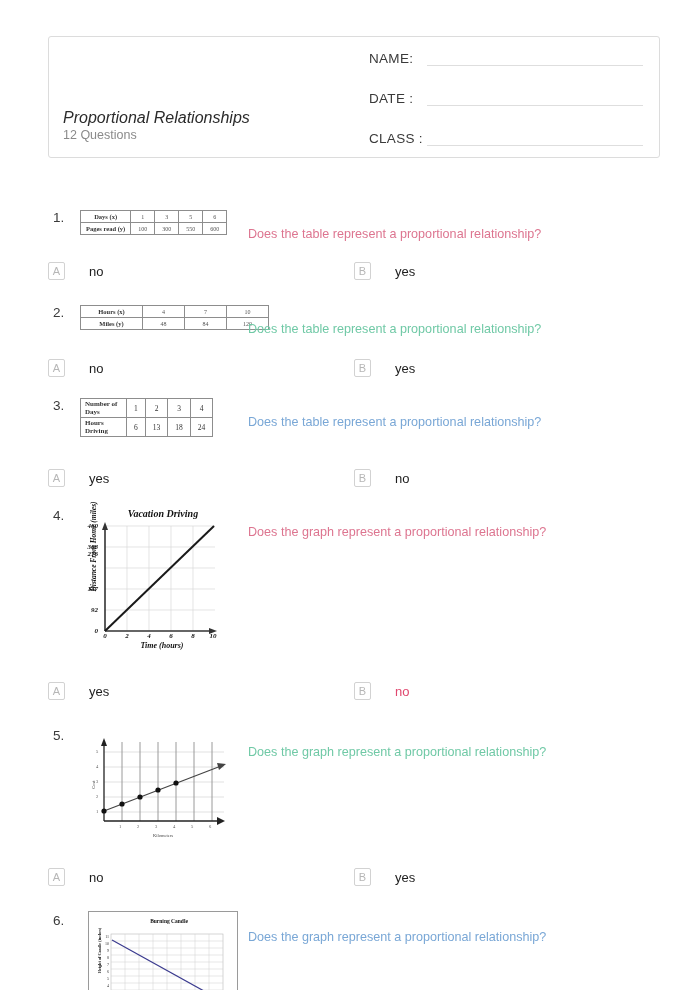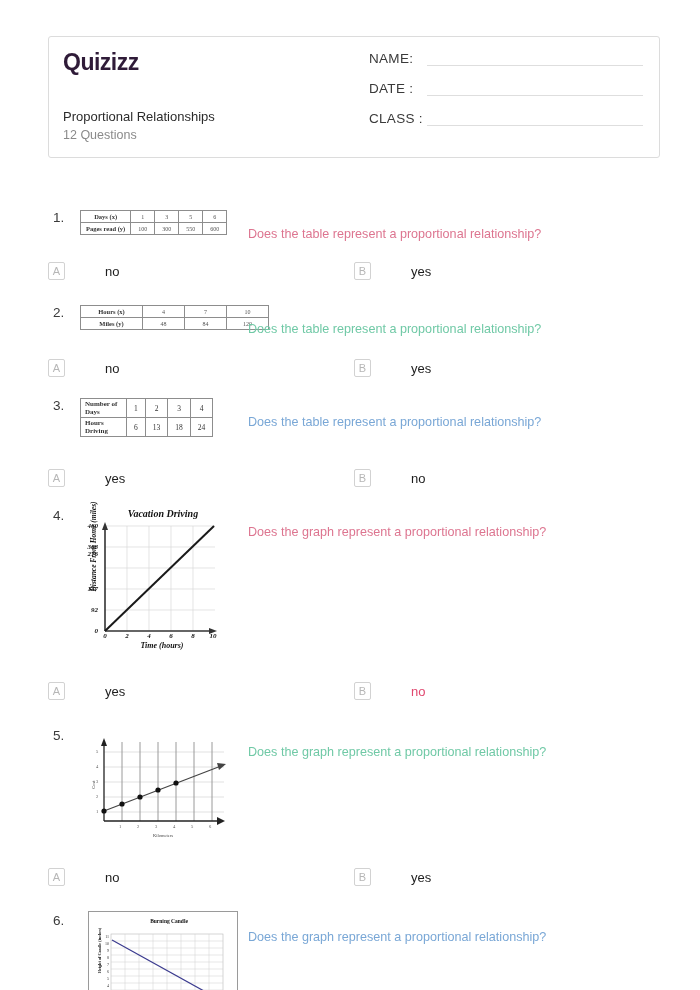--- a/index.html
+++ b/index.html
@@ -15,46 +15,46 @@
   
   .header-card {
     position: absolute; left: 48px; top: 36px;
     width: 612px; height: 122px;
     border: 1px solid #dcdcdc; border-radius: 3px;
     background: #fff;
     display: flex;
   }
   .header-left { width: 312px; padding: 14px 0 0 14px; position: relative; }
   .logo { font-size: 23px; font-weight: bold; color: #2f1b38; letter-spacing: -0.5px; line-height: 1; }
-  .quiz-title { position: absolute; left: 14px; top: 72px; font-size: 13px; color: #2b2b2b; }
+  .quiz-title { position: absolute; left: 14px; top: 72px; font-size: 16px; color: #2b2b2b; font-style: italic; }
   .quiz-count { position: absolute; left: 14px; top: 91px; font-size: 12.5px; color: #8a8a8a; }
 
   .header-right { flex: 1; padding: 14px 16px 0 8px; }
-  .field-row { display: flex; align-items: flex-end; margin-bottom: 15px; }
+  .field-row { display: flex; align-items: flex-end; margin-bottom: 25px; }
   .field-label { font-size: 13.5px; color: #3a3a3a; width: 58px; flex: none; letter-spacing: .3px; }
   .field-line { flex: 1; border-bottom: 1px solid #dedede; height: 15px; }
 
   
   .q { position: absolute; left: 48px; width: 612px; }
   .q-num { position: absolute; left: 5px; top: 0; font-size: 13.5px; color: #3a3a3a; }
   .q-visual { position: absolute; left: 32px; top: 0; }
   .q-text { position: absolute; left: 200px; top: 16px; font-size: 12.6px; line-height: 1.35; }
   .c-pink  { color: #dd7590; }
   .c-green { color: #70c9a6; }
   .c-blue  { color: #79a7d6; }
 
   
   .answers { position: absolute; left: 48px; width: 612px; display: flex; }
   .ans { display: flex; align-items: center; width: 306px; }
   .ans-box {
     width: 17px; height: 18px; border: 1px solid #d2d2d2; border-radius: 2px;
     color: #b6b6b6; font-size: 11px; display: flex; align-items: center; justify-content: center;
     flex: none;
   }
-  .ans-label { margin-left: 40px; font-size: 13px; color: #1d1d1d; text-align: right; }
+  .ans-label { margin-left: 24px; font-size: 13px; color: #1d1d1d; text-align: right; }
   .ans-label.pinked { color: #e0486f; }
 
   
   table.dt { border-collapse: collapse; font-family: "Liberation Serif", serif; background: #fff; }
   table.dt td { border: 1px solid #8d8d8d; text-align: center; color: #333; }
   table.dt td.hd { font-weight: bold; font-size: 6.5px; padding: 2px 5px; text-align: center; }
   table.dt td.vl { font-size: 6px; padding: 2px 7px; color: #555; }
 
   table.dt3 td.hd { font-weight: bold; font-size: 7px; padding: 1px 4px; text-align: left; line-height: 1.15; width: 46px; }
   table.dt3 td.vl { font-size: 7.5px; padding: 1px 7px; color: #333; }
@@ -87,21 +87,20 @@
               font-family: "Liberation Serif", serif; font-weight: bold; font-size: 4.2px; color: #111; text-align: center; }
   .g6 .tk { position: absolute; font-family: "Liberation Serif", serif; font-size: 4px; color: #333; text-align: right; width: 8px; }
 </style>
 </head>
 <body>
 
 <div class="page">
 
   <div class="header-card">
     <div class="header-left">
-      <div class="logo">Quizizz</div>
       <div class="quiz-title">Proportional Relationships</div>
       <div class="quiz-count">12 Questions</div>
     </div>
     <div class="header-right">
       <div class="field-row">
         <span class="field-label">NAME:</span>
         <span class="field-line"></span>
       </div>
       <div class="field-row">
         <span class="field-label">DATE  :</span>

